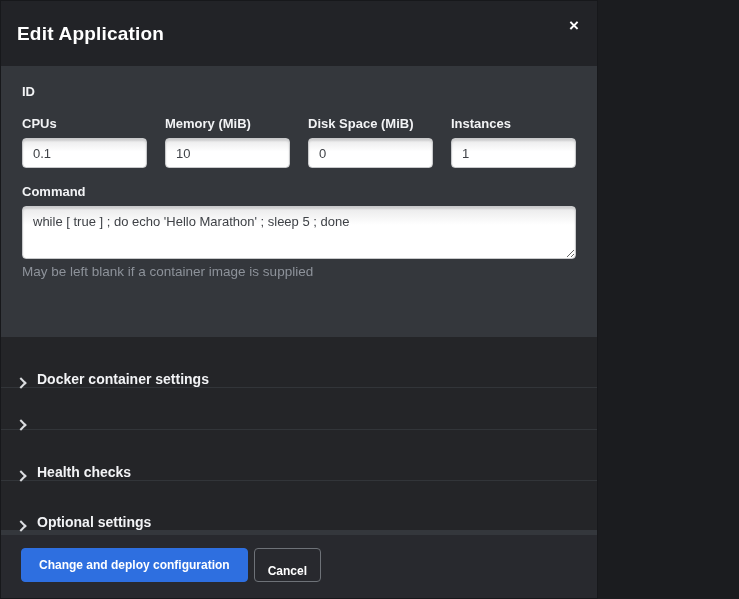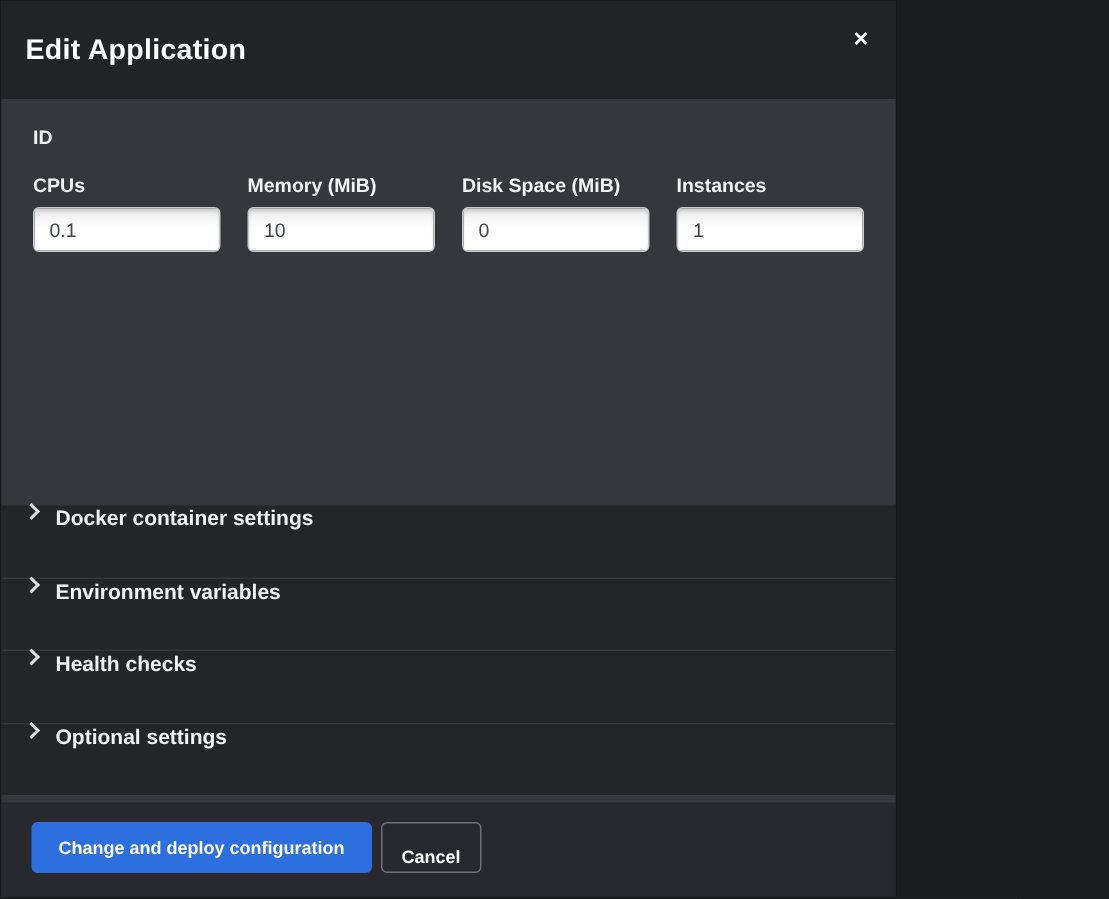--- a/index.html
+++ b/index.html
@@ -97,21 +97,21 @@
   }
 
   
   .accordion {
     height: 193px; flex: 0 0 193px;
     background: #242528;
     display: flex; flex-direction: column;
   }
   .accordion-row {
     flex: 1 1 auto;
-    display: flex; align-items: flex-start;
+    display: flex; align-items: flex-end;
     padding: 0 16px;
     cursor: pointer;
   }
   .accordion-row + .accordion-row { border-top: 1px solid #323539; }
   .chevron {
     width: 8px; height: 8px;
     border-top: 2px solid #dcdee1;
     border-right: 2px solid #dcdee1;
     transform: rotate(45deg);
     margin-right: 12px;
@@ -181,31 +181,35 @@
       <div>
         <label class="field-label">Disk Space (MiB)</label>
         <input class="text-input" type="text" value="0" style="">
       </div>
       <div>
         <label class="field-label">Instances</label>
         <input class="text-input" type="text" value="1" style="">
       </div>
     </div>
 
+    <div class="command-group">
+      <label class="field-label">Command</label>
+      <textarea class="command-textarea" style="">while [ true ] ; do echo 'Hello Marathon' ; sleep 5 ; done</textarea>
+      <div class="field-help">May be left blank if a container image is supplied</div>
+    </div>
 
   </div>
 
   <div class="accordion">
     <div class="accordion-row">
       <span class="chevron"></span>
       <span class="accordion-label">Docker container settings</span>
     </div>
     <div class="accordion-row">
       <span class="chevron"></span>
-      <span class="accordion-label">Environment variables</span>
     </div>
     <div class="accordion-row">
       <span class="chevron"></span>
       <span class="accordion-label">Health checks</span>
     </div>
     <div class="accordion-row">
       <span class="chevron"></span>
       <span class="accordion-label">Optional settings</span>
     </div>
   </div>

